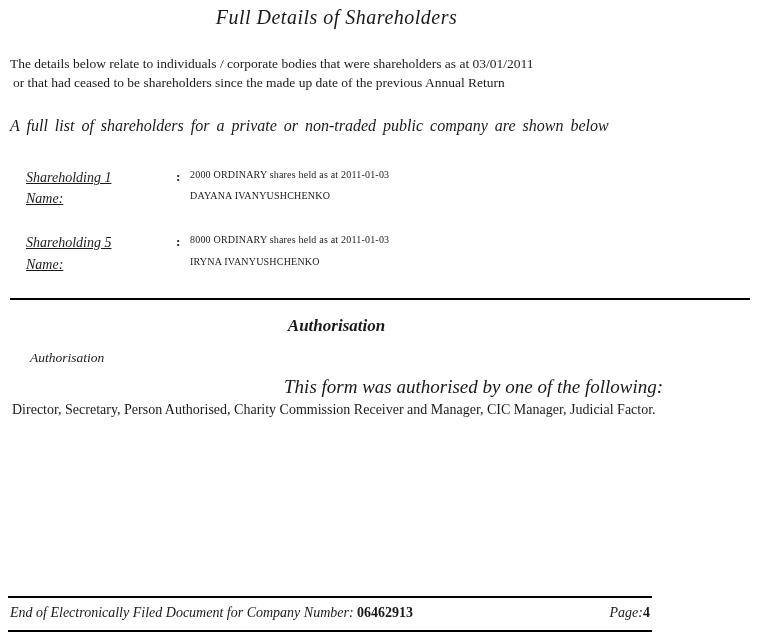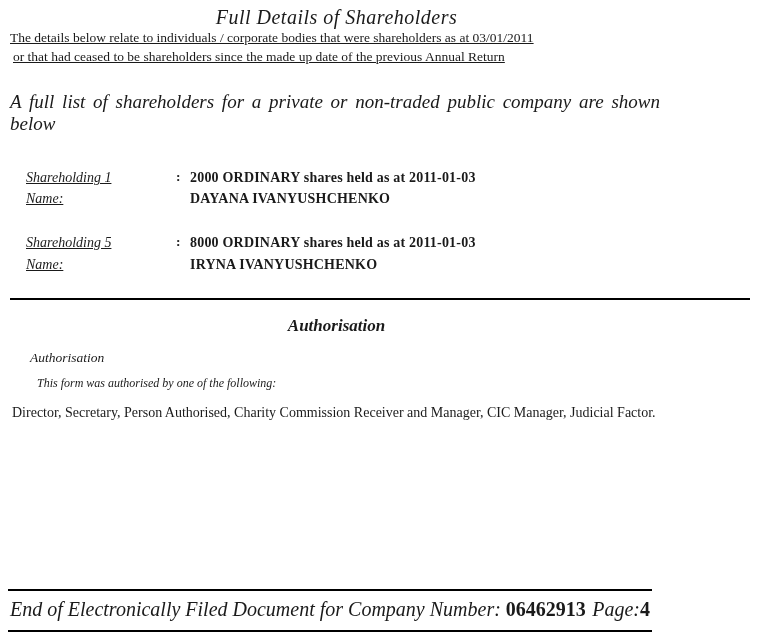--- a/index.html
+++ b/index.html
@@ -18,42 +18,42 @@
   }
   .doc-title {
     text-align: center;
     font-style: italic;
     font-weight: normal;
     font-size: 20px;
     letter-spacing: 0.5px;
     margin-top: 2px;
   }
   .intro {
+    margin-top: 26px;
     font-size: 13.5px;
     line-height: 1.4;
-    text-decoration: underline;
   }
   .intro .line2 { padding-left: 3px; }
   .list-note {
     margin-top: 24px;
     font-style: italic;
-    font-size: 19px;
+    font-size: 16px;
     word-spacing: 3px;
   }
   .shareholdings { margin-top: 32px; margin-left: 16px; }
   .shareholding { margin-bottom: 22px; }
   .sh-row {
     display: grid;
     grid-template-columns: 150px 14px 1fr;
     font-size: 13.5px;
     line-height: 1.55;
   }
   .sh-label { font-style: italic; font-size: 14px; text-decoration: underline; }
   .sh-colon { font-weight: bold; }
-  .sh-value { font-weight: bold; font-size: 14px; letter-spacing: 0.2px; }
+  .sh-value { font-weight: normal; font-size: 10px; letter-spacing: 0.2px; }
   .rule {
     border: none;
     border-top: 2px solid #000;
     margin: 0;
   }
   .rule-mid { margin-top: 6px; width: 740px; }
   .auth-title {
     text-align: center;
     font-style: italic;
     font-weight: bold;
@@ -63,39 +63,40 @@
   .auth-authenticated {
     margin-top: 14px;
     margin-left: 20px;
     font-style: italic;
     font-size: 13.5px;
   }
   .auth-line {
     margin-top: 10px;
     margin-left: 27px;
     font-style: italic;
-    font-size: 12px;
+    font-size: 19px;
+    text-align: right;
   }
   .auth-roles {
-    margin-top: 14px;
+    margin-top: 4px;
     margin-left: 2px;
     font-size: 14px;
   }
   .footer {
     position: absolute;
     left: 8px;
     right: 12px;
     bottom: 8px;
   }
   .footer-row {
     display: flex;
     justify-content: space-between;
     align-items: center;
     padding: 7px 2px 9px 2px;
-    font-size: 20px;
+    font-size: 14px;
   }
   .it { font-style: italic; }
   .b { font-weight: bold; }
 </style>
 </head>
 <body>
 
 <div class="page">
 
   <h1 class="doc-title">Full Details of Shareholders</h1>

